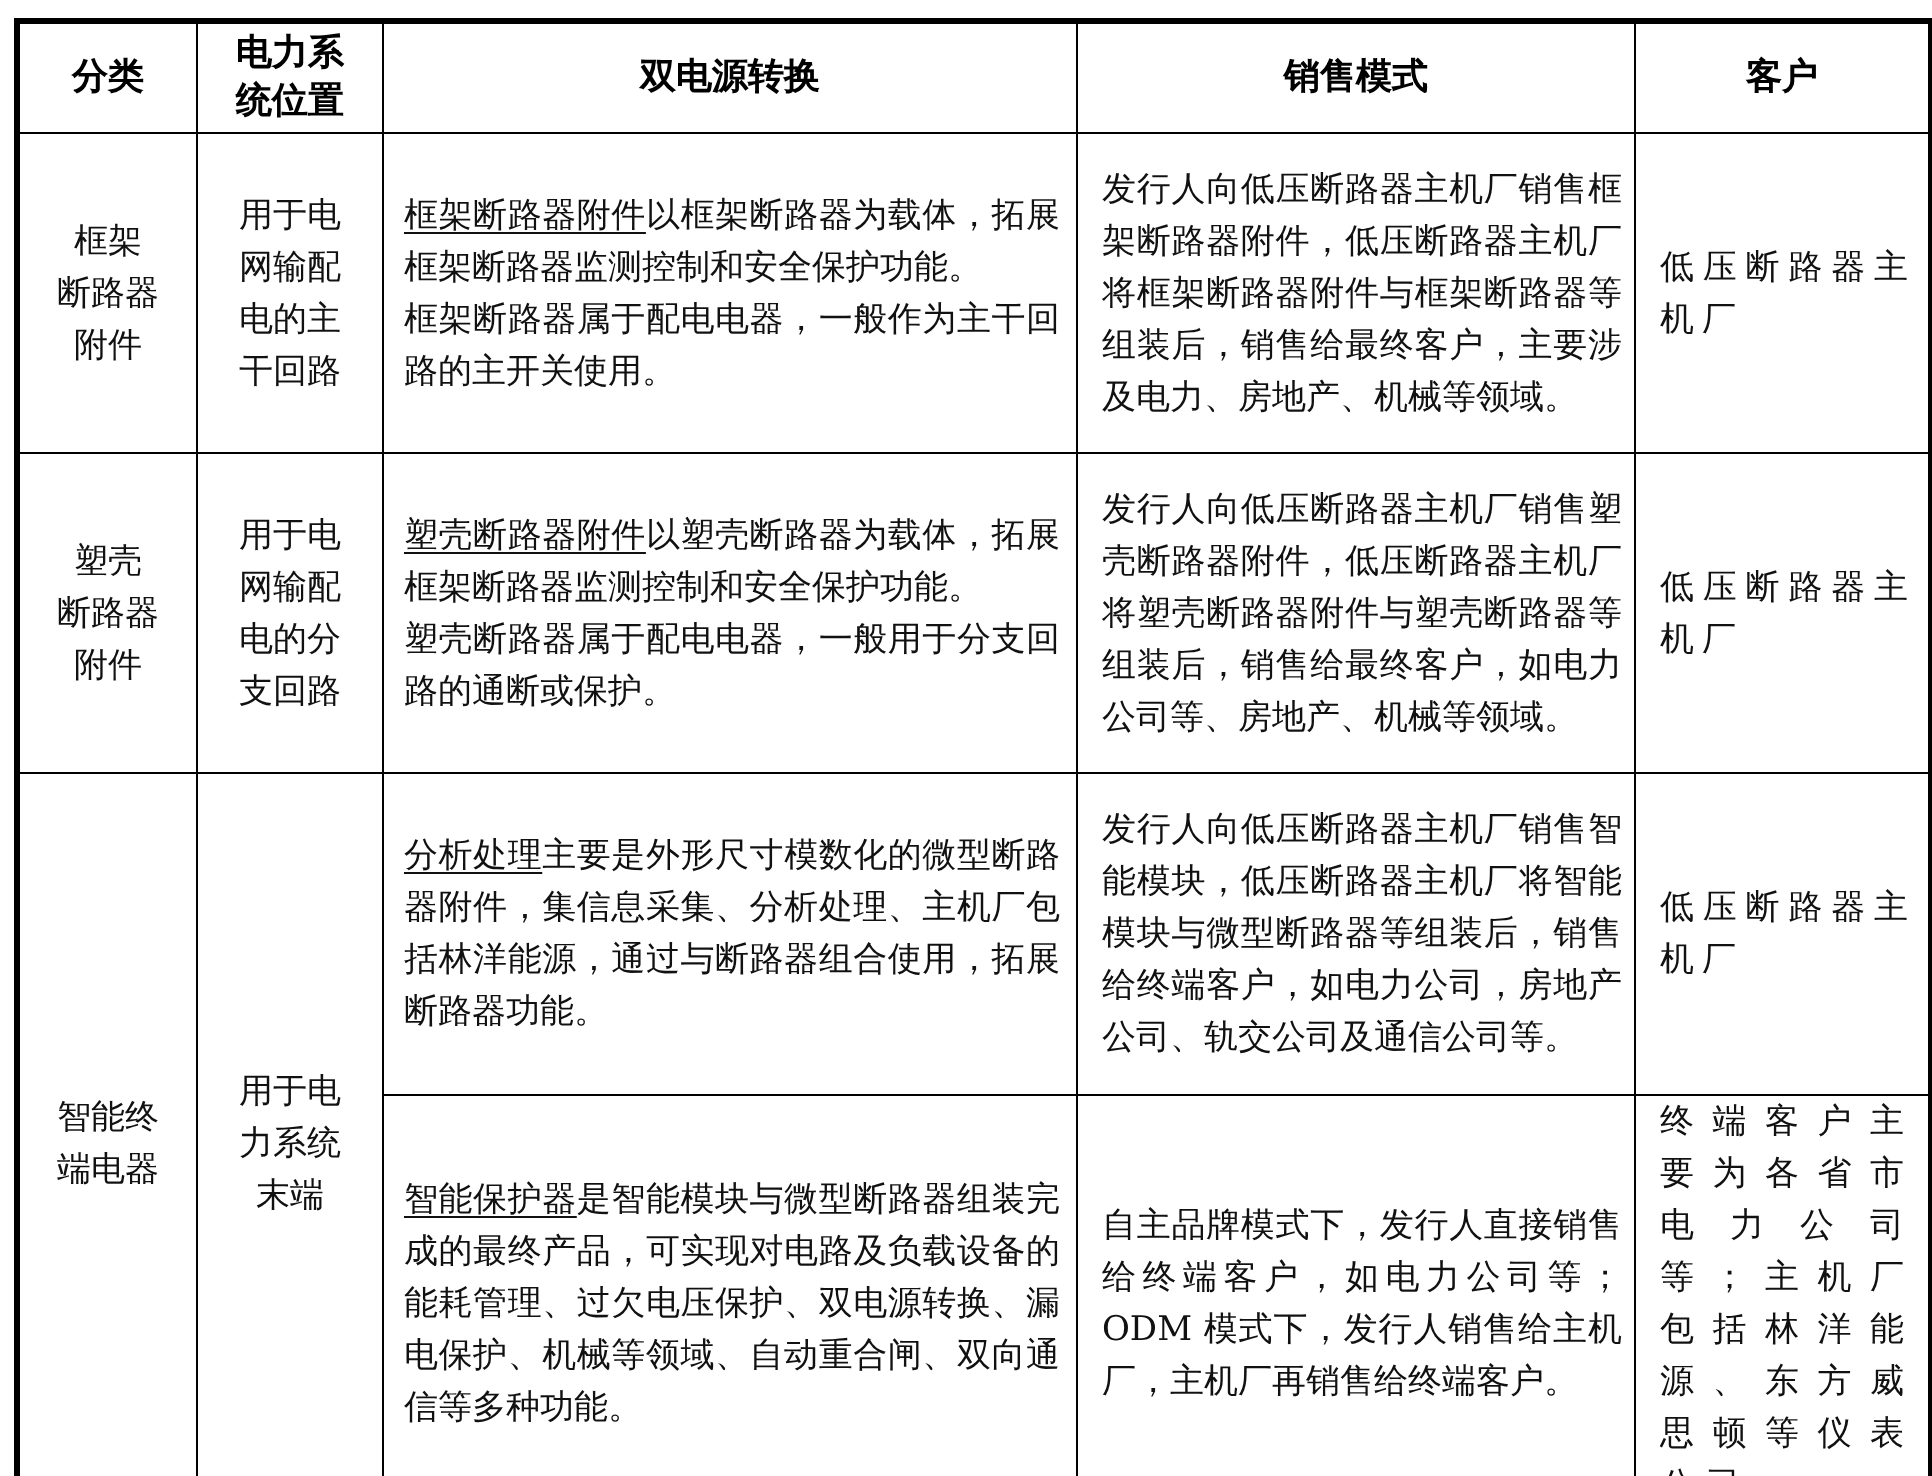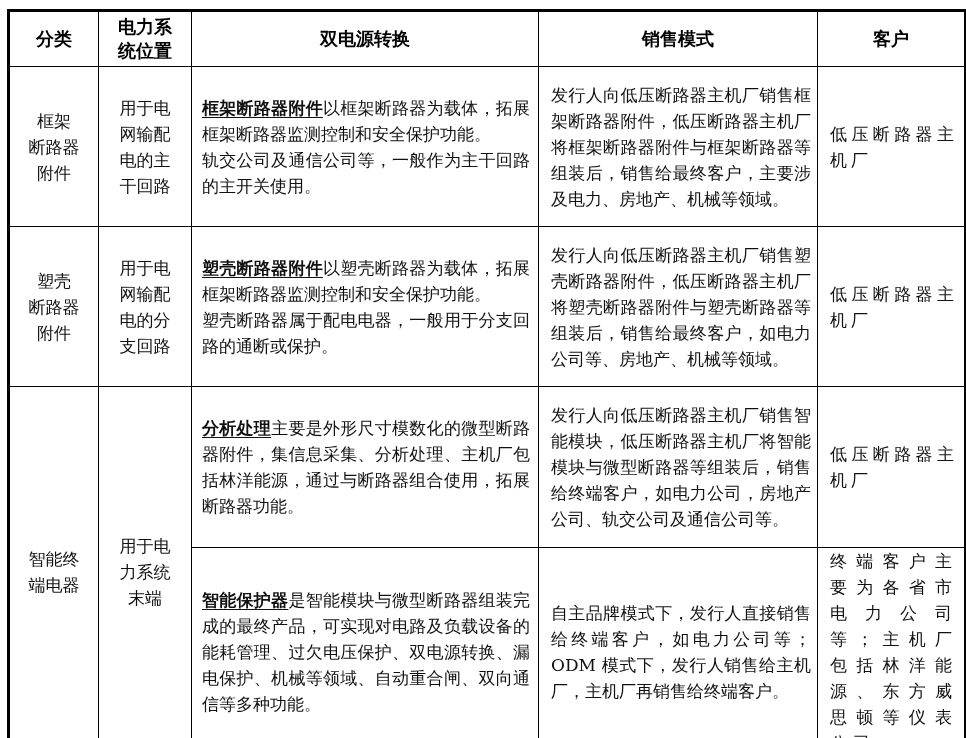--- a/index.html
+++ b/index.html
@@ -10,21 +10,21 @@
     table.doc td, table.doc th { border: 1.5px solid #000; padding: 0; }
     th { font-family: "DejaVu Sans", "Liberation Sans", sans-serif; font-weight: bold;
          font-size: 18px; line-height: 24px; text-align: center; vertical-align: middle; color: #000; }
     td { font-size: 17px; line-height: 26px; vertical-align: middle; }
     .cat, .pos { text-align: center; }
     .cat span, .pos span { display: block; }
     .feat { padding: 0 8px 0 10px !important; text-align: justify; }
     .sales { padding: 0 6px 0 12px !important; text-align: justify; }
     .cust { padding: 0 6px 0 12px !important; text-align: justify; letter-spacing: 4px; }
     .cust.tight { letter-spacing: 6px; vertical-align: top; }
-    .key { font-family: "DejaVu Sans", "Liberation Sans", sans-serif; font-weight: bold;
+    .key { font-family: "DejaVu Sans", "Liberation Sans", sans-serif; font-weight: normal;
            text-decoration: underline; text-underline-offset: 3px; }
     .para { display: block; }
   </style>
 </head>
 <body>
 
 <table class="doc">
   <colgroup>
     <col style="width:90px">
     <col style="width:93px">
@@ -51,21 +51,21 @@
       <span>附件</span>
     </td>
     <td class="pos">
       <span>用于电</span>
       <span>网输配</span>
       <span>电的主</span>
       <span>干回路</span>
     </td>
     <td class="feat">
       <span class="para"><span class="key">框架断路器附件</span><span>以框架断路器为载体，拓展框架断路器监测控制和安全保护功能。</span></span>
-      <span class="para">轨交公司及通信公司等，一般作为主干回路的主开关使用。</span>
+      <span class="para">框架断路器属于配电电器，一般作为主干回路的主开关使用。</span>
     </td>
     <td class="sales">发行人向低压断路器主机厂销售框架断路器附件，低压断路器主机厂将框架断路器附件与框架断路器等组装后，销售给最终客户，主要涉及电力、房地产、机械等领域。</td>
     <td class="cust">低压断路器主机厂</td>
   </tr>
 
   <tr style="height:160px">
     <td class="cat">
       <span>塑壳</span>
       <span>断路器</span>
       <span>附件</span>

